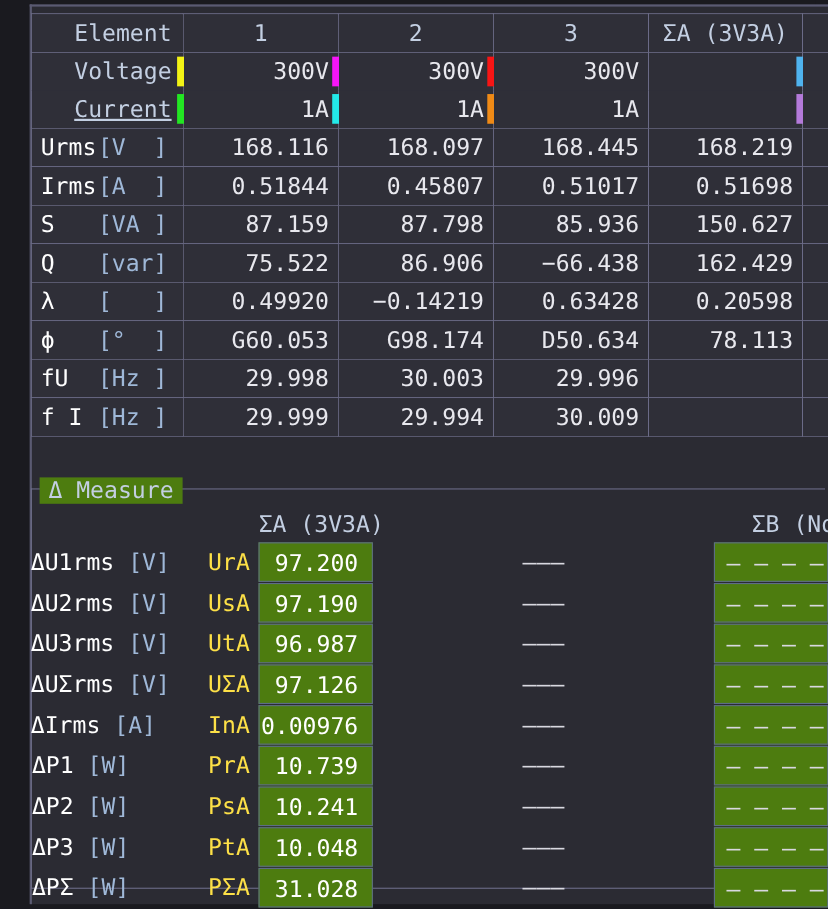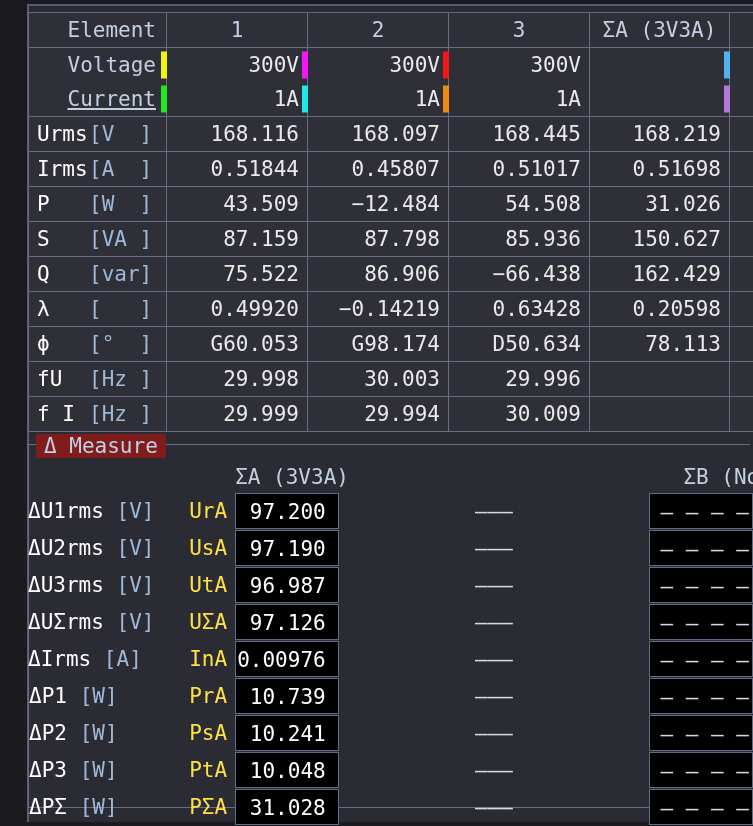--- a/index.html
+++ b/index.html
@@ -81,21 +81,21 @@
     height: 364px;
     border: 1px solid #6b6b87;
     border-right: none;
     box-sizing: border-box;
   }
   .dfs-legend {
     position: absolute;
     left: 36px;
     top: 434px;
     padding: 0 8px;
-    background: #7f1d1d;
+    background: #4d7c0f;
     color: #c3cfe2;
     font-size: 21px;
     white-space: nowrap;
   }
 
   .dtable {
     position: absolute;
     left: 28px;
     top: 462px;
     width: 725px;
@@ -115,21 +115,21 @@
   .dtable td.c-sym   { width: 64px; text-align: right; padding-right: 8px; color:#fde047;}
   .dtable td.c-vA    { width: 134px; }
   .dtable td.c-gap   { width: 28px; }
   .dtable td.c-dash  { width: 78px; text-align: center; color:#d8d8e0;}
   .dtable td.c-gap2  { width: 16px; }
   .dtable td.c-vB    { width: auto; }
   .dtable td.colhdr  { color:#c3cfe2; text-align:center; font-size:21px; height:30px;}
 
   .vbox {
     border: 1px solid #5d6d85;
-    background: #000000;
+    background: #4d7c0f;
     height: 36px;
     line-height: 36px;
     text-align: right;
     padding-right: 12px;
     box-sizing: border-box;
     color: #ffffff;
   }
   .vbox.dashed { color: #d8d8e0; text-align: left; padding-left: 10px; padding-right:0; overflow:hidden;}
 </style>
 </head>
@@ -188,29 +188,20 @@
         <tr>
           <td class="rowlabel"><span style="display:inline-block;min-width:52px"> Irms</span><span class="unit">[A&nbsp;&nbsp;]</span></td>
           <td>0.51844</td>
           <td>0.45807</td>
           <td>0.51017</td>
           <td>0.51698</td>
           <td></td>
           <td></td>
         </tr>
         <tr>
-          <td class="rowlabel"><span style="display:inline-block;min-width:52px">P</span><span class="unit">[W&nbsp;&nbsp;]</span></td>
-          <td>43.509</td>
-          <td>−12.484</td>
-          <td>54.508</td>
-          <td>31.026</td>
-          <td></td>
-          <td></td>
-        </tr>
-        <tr>
           <td class="rowlabel"><span style="display:inline-block;min-width:52px">S</span><span class="unit">[VA&nbsp;]</span></td>
           <td>87.159</td>
           <td>87.798</td>
           <td>85.936</td>
           <td>150.627</td>
           <td></td>
           <td></td>
         </tr>
         <tr>
           <td class="rowlabel"><span style="display:inline-block;min-width:52px">Q</span><span class="unit">[var]</span></td>

